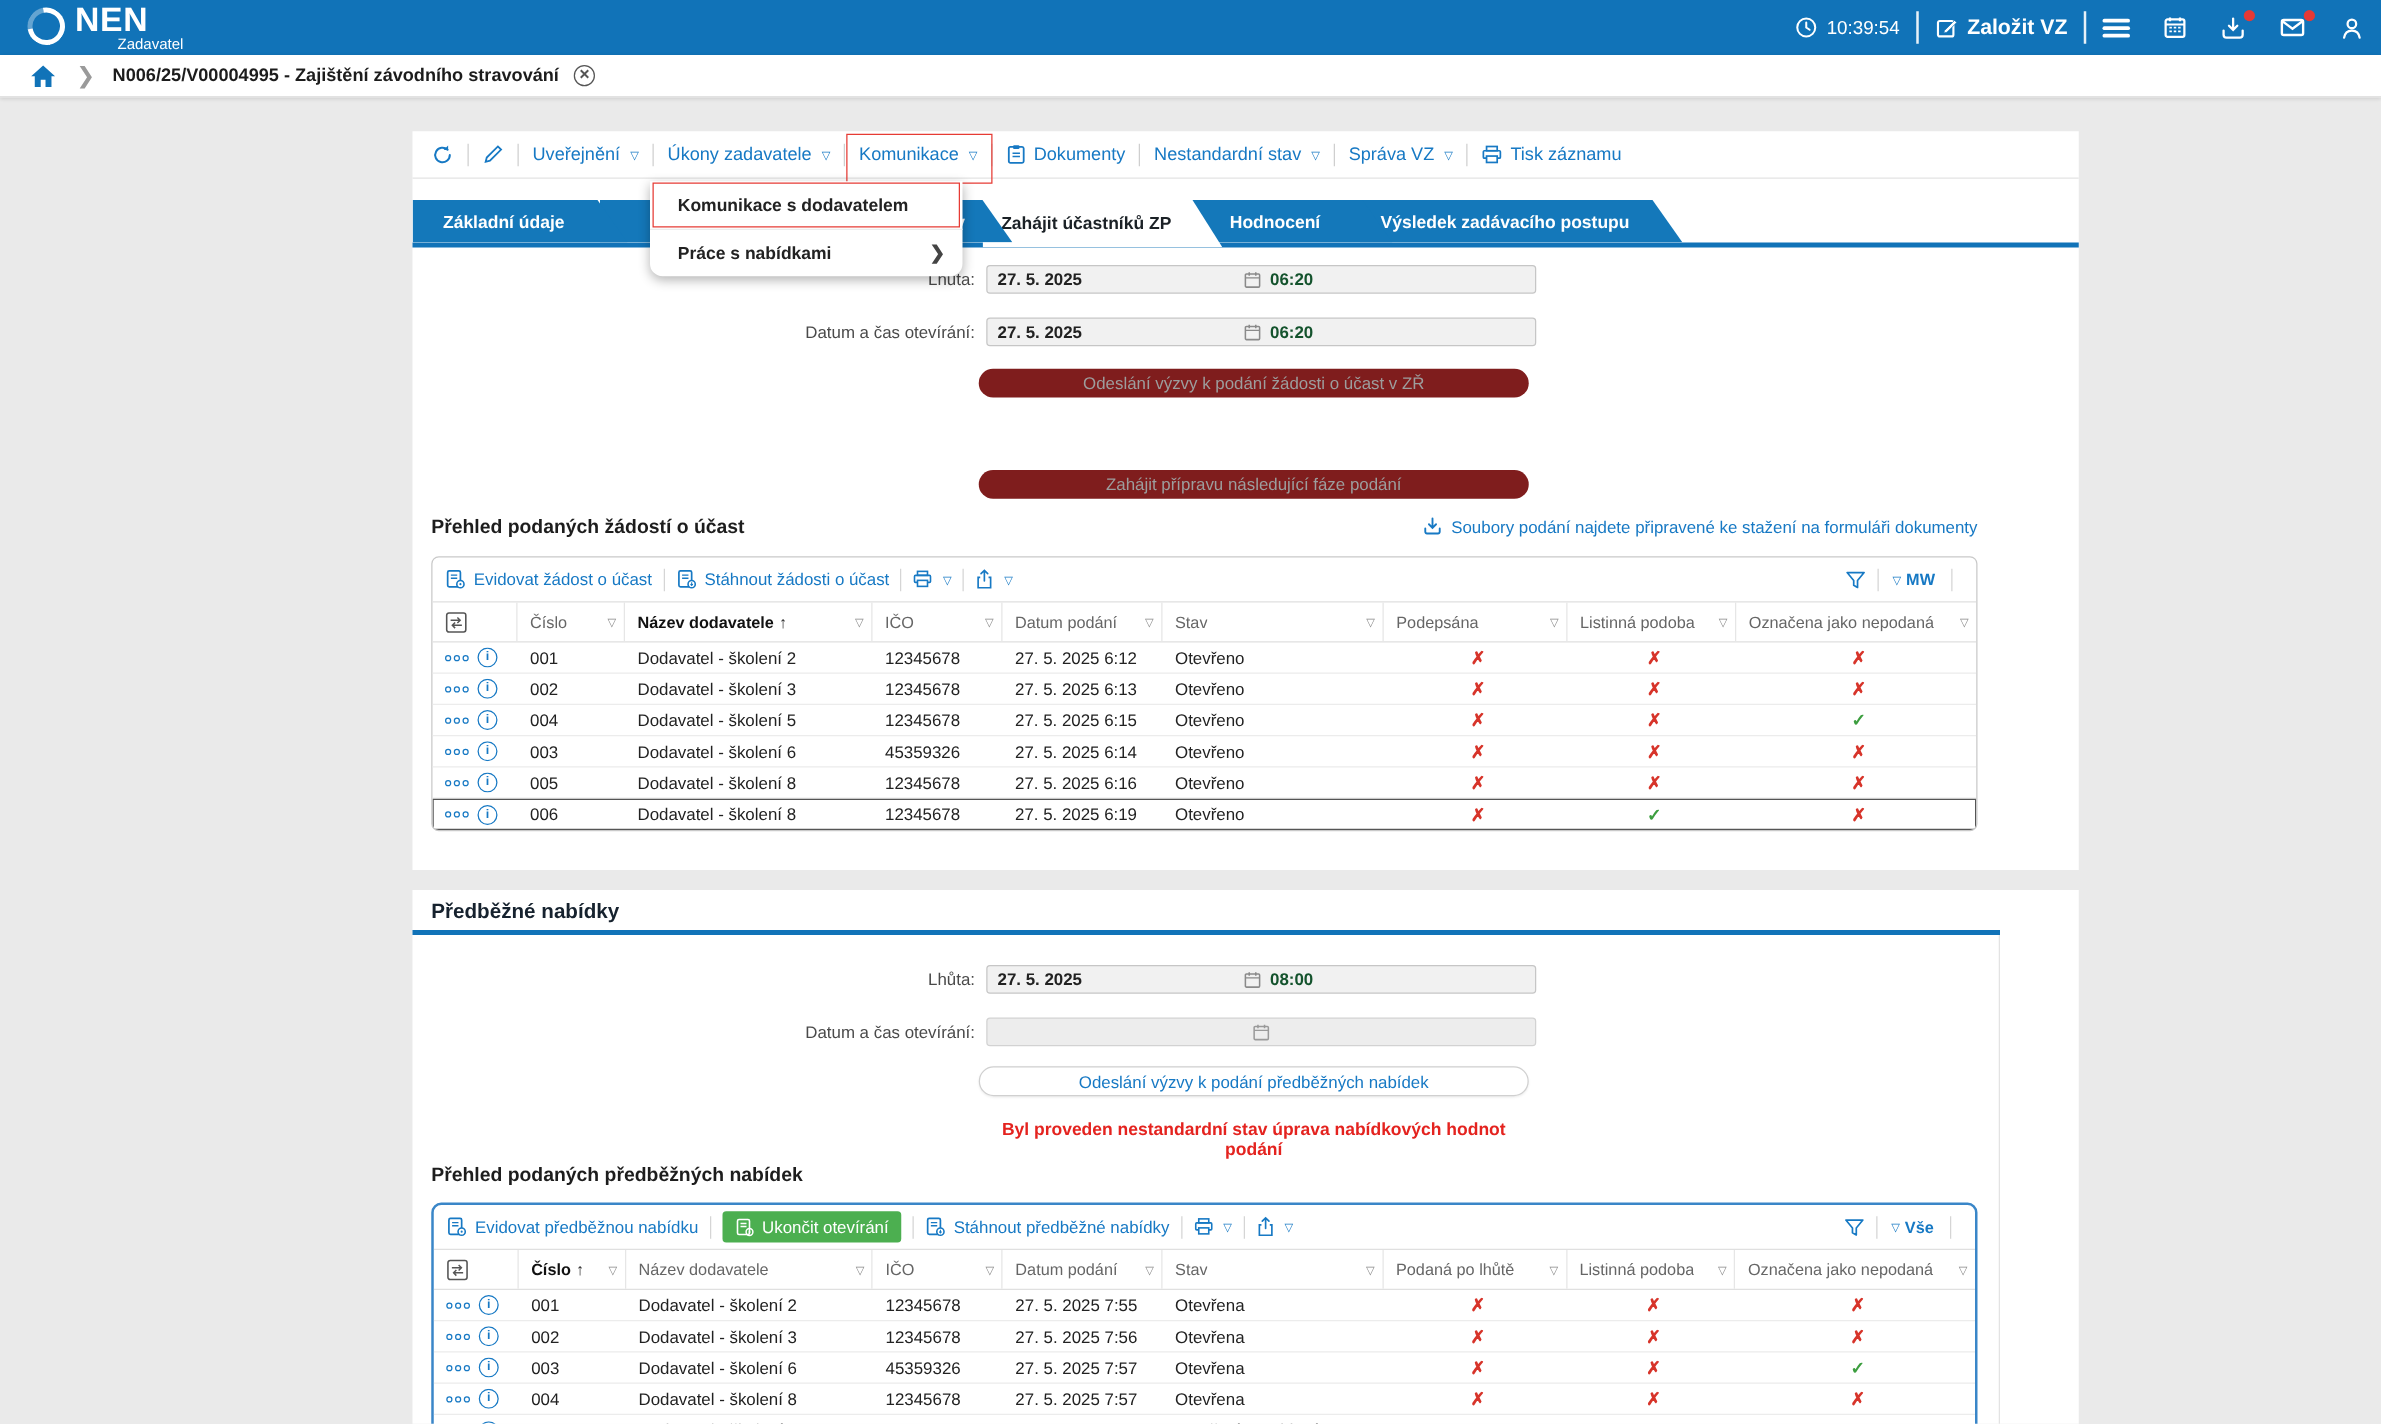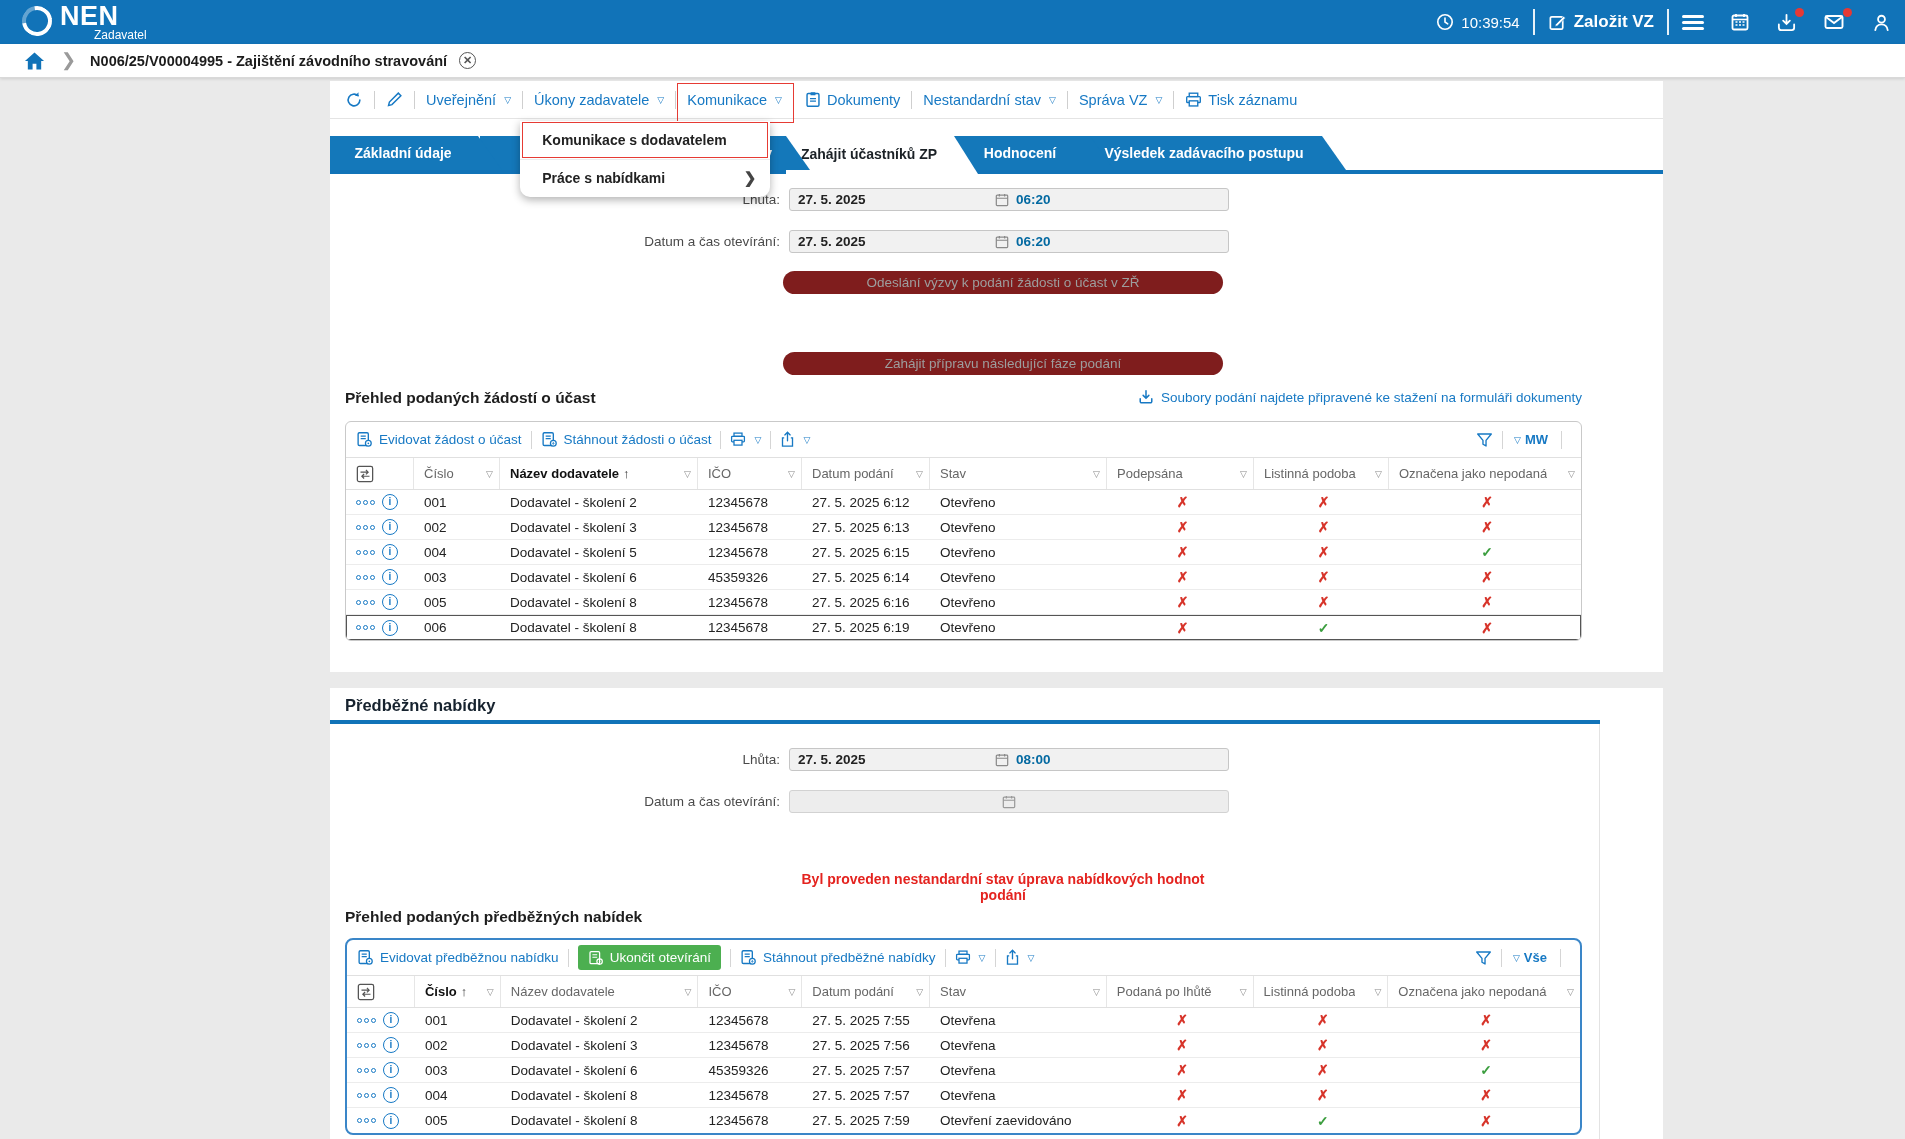--- a/index.html
+++ b/index.html
@@ -35,21 +35,21 @@
               border-bottom:1px solid #d9d9d9; box-shadow:0 1px 3px rgba(0,0,0,.12);
               display:flex; align-items:center; }
   .crumb-home { margin-left:24px; cursor:pointer; display:flex; }
   .crumb-chev { color:#9a9a9a; font-size:18px; margin:0 14px 2px 16px; }
   .crumb-txt { font-size:14.5px; font-weight:bold; color:#1c1c1c; }
   .crumb-close { margin-left:12px; width:17px; height:17px; border:1.5px solid #555;
                  border-radius:50%; color:#555; font-size:11px; line-height:14px;
                  text-align:center; font-weight:bold; cursor:pointer; }
 
   
-  .panel { position:absolute; background:#fff; }
+  .panel { position:absolute; background:#fff;margin-top:24px; }
   .panel1 { left:330px; top:81px; width:1333px; height:591px; }
   .panel2 { left:330px; top:688px; width:1333px; height:451px; }
 
   
   .atoolbar { position:absolute; left:0; top:0; width:100%; height:38px; display:flex;
               align-items:center; padding-left:15px; border-bottom:1px solid #e4e4e4; }
   .a-item { display:flex; align-items:center; gap:6px; color:#1779c4; font-size:14.5px;
             cursor:pointer; white-space:nowrap; }
   .a-sep { width:1px; height:18px; background:#cfcfcf; margin:0 11px; }
   .dd { font-size:9px; color:#1779c4; margin-left:2px; }
@@ -78,21 +78,21 @@
   .tab-active { bottom:0; height:38px; background:#fff; color:#1b2126; line-height:36px; }
   .tab-occluded { text-align:right; padding-right:38px; }
 
   
   .frow { position:absolute; left:21px; display:flex; height:23px; }
   .flabel { width:438px; text-align:right; padding-right:9px; line-height:23px;
             color:#4a4a4a; font-size:13.5px; }
   .fbox { position:relative; width:440px; height:23px; background:#f1f1f1;
           border:1px solid #c6c6c6; border-radius:3px; display:flex; align-items:center; }
   .fdate { padding-left:8px; font-weight:bold; font-size:13.5px; color:#222; width:205px; }
-  .ftime { font-weight:bold; font-size:13.5px; color:#0369a1; margin-left:7px; }
+  .ftime { font-weight:bold; font-size:13.5px; color:#14532d; margin-left:7px; }
   .fbox-disabled { justify-content:center; background:#ededed; border-color:#d2d2d2; }
   .fselect { position:relative; width:440px; height:23px; background:#fff;
              border:1px solid #b5b5b5; border-radius:3px; display:flex; align-items:center;
              cursor:pointer; }
   .fselect span { padding-left:8px; font-weight:bold; font-size:13.5px; color:#222; }
   .chev { position:absolute; right:12px; top:5px; width:8px; height:8px;
           border-right:1.6px solid #8a8a8a; border-bottom:1.6px solid #8a8a8a;
           transform:rotate(45deg); }
   .gbtn { position:absolute; left:453px; width:440px; height:23px; background:#7f1d1d;
           border:none; border-radius:12px; color:#9d9d9d; font-size:13.5px;
@@ -603,20 +603,21 @@
       <div class="fbox fbox-disabled">
         <span class="icon">
           <svg width="14" height="14" viewBox="0 0 16 16">
               <rect x="1.5" y="2.5" width="13" height="12" rx="1" fill="none" stroke="#9a9a9a" stroke-width="1.4"></rect>
               <path d="M1.5 6h13" stroke="#9a9a9a" stroke-width="1.2"></path>
               <path d="M5 1v3M11 1v3" stroke="#9a9a9a" stroke-width="1.4"></path>
             </svg>
         </span>
       </div>
     </div>
+    <button class="wbtn" style="top:141px">Odeslání výzvy k podání předběžných nabídek</button>
     <div class="warn" style="top:183px">Byl proveden nestandardní stav úprava nabídkových hodnot podání</div>
 
     <div class="sec-h" style="top:220px">Přehled podaných předběžných nabídek</div>
 
     <div class="tblock tblock2" style="top:250px">
       <div class="ttoolbar">
         <span class="tlink">
           <span class="icon">
             <svg width="17" height="17" viewBox="0 0 20 20">
                 <rect x="2.5" y="2" width="12" height="15" rx="1.5" fill="none" stroke="#1779c4" stroke-width="1.6"></rect>

